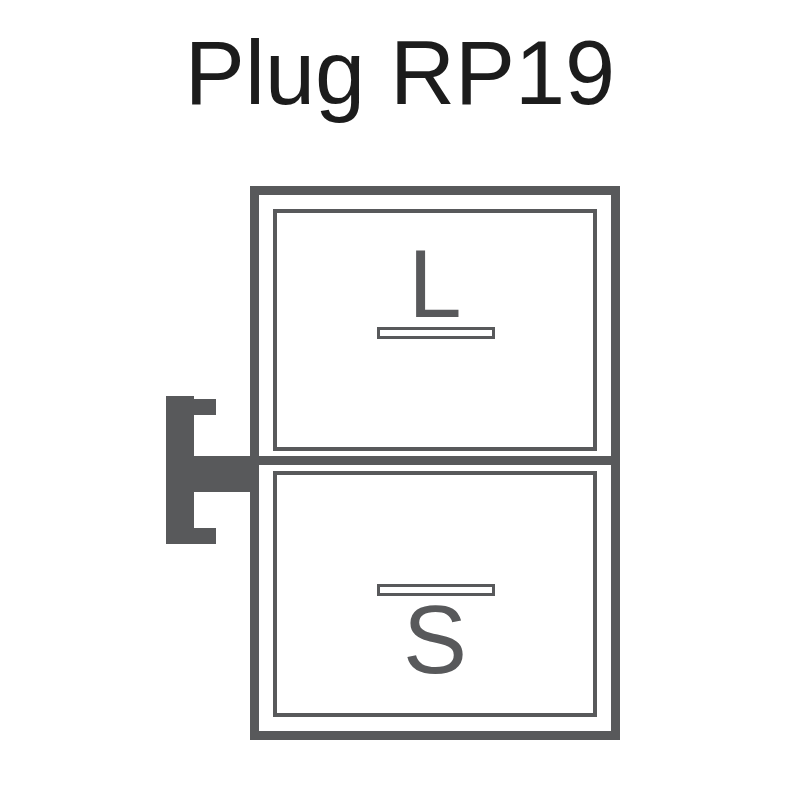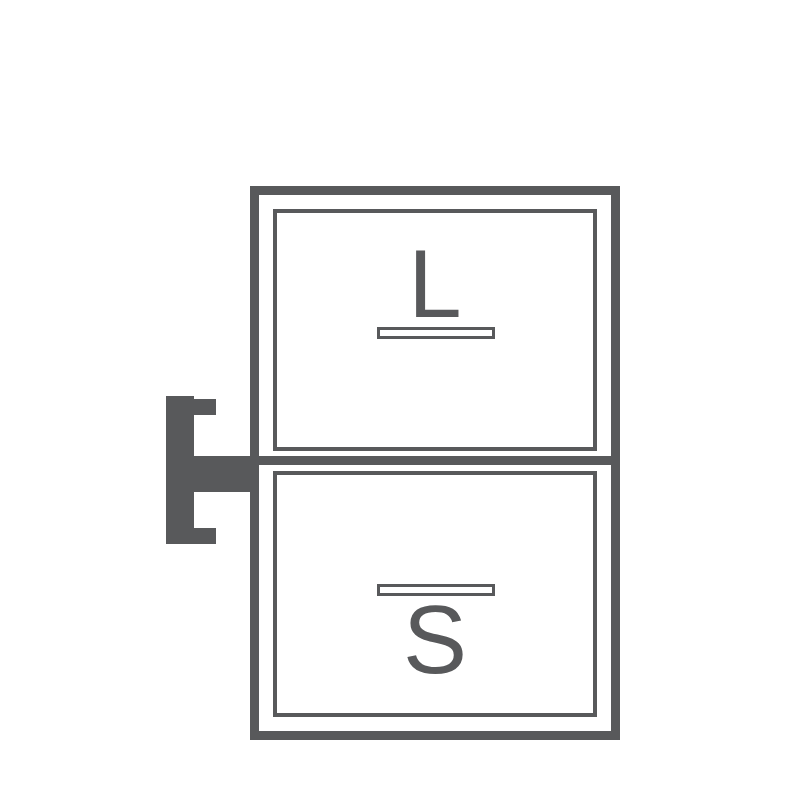--- a/index.html
+++ b/index.html
@@ -125,20 +125,21 @@
     top: 528px;
     width: 22px;
     height: 16px;
   }
 </style>
 </head>
 <body>
 
 <div class="canvas">
 
+  <div class="title">Plug RP19</div>
 
   <div class="clip-part clip-spine"></div>
   <div class="clip-part clip-tooth-top"></div>
   <div class="clip-part clip-connector"></div>
   <div class="clip-part clip-tooth-bottom"></div>
 
   <div class="outer-frame"></div>
   <div class="divider"></div>
 
   <div class="inner-cell cell-top"></div>

